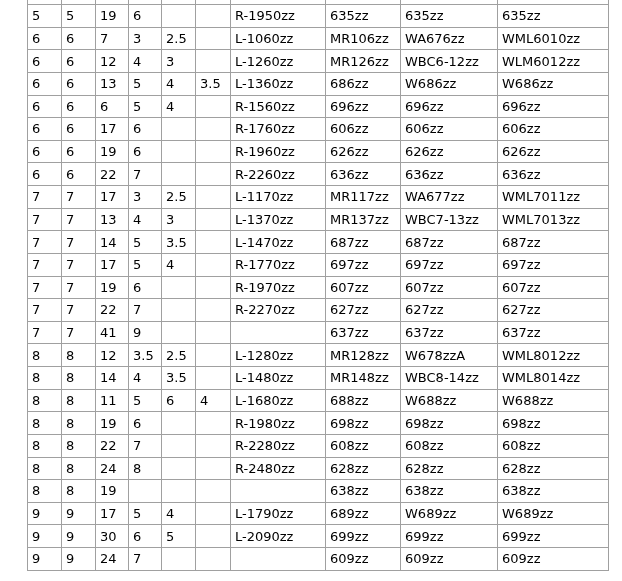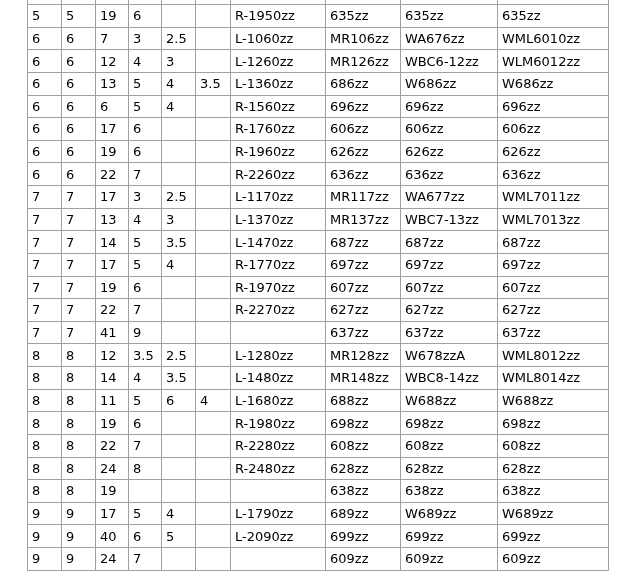--- a/index.html
+++ b/index.html
@@ -345,21 +345,21 @@
           <td>4</td>
           <td></td>
           <td>L-1790zz</td>
           <td>689zz</td>
           <td>W689zz</td>
           <td>W689zz</td>
         </tr>
         <tr>
           <td>9</td>
           <td>9</td>
-          <td>40</td>
+          <td>30</td>
           <td>6</td>
           <td>5</td>
           <td></td>
           <td>L-2090zz</td>
           <td>699zz</td>
           <td>699zz</td>
           <td>699zz</td>
         </tr>
         <tr>
           <td>9</td>

